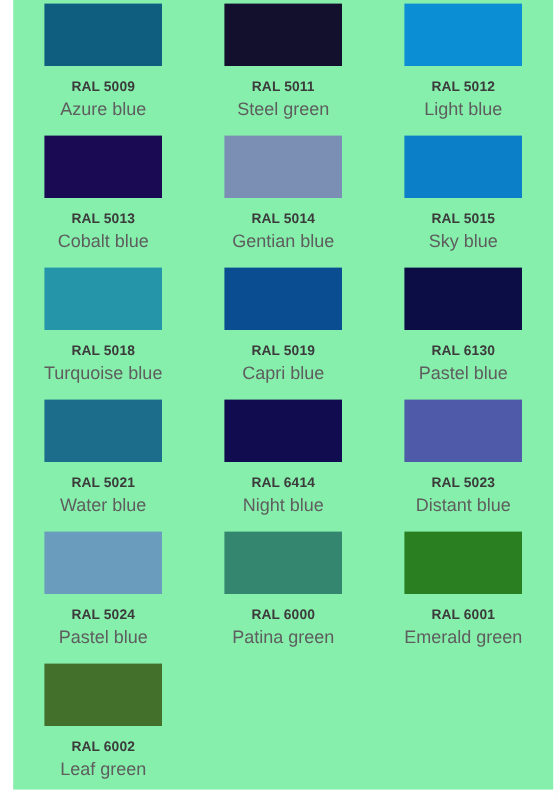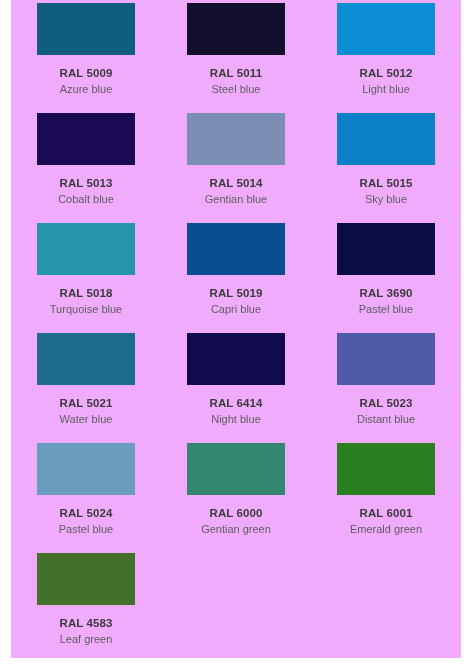--- a/index.html
+++ b/index.html
@@ -12,21 +12,21 @@
     height: 670px;
     font-family: "Liberation Sans", sans-serif;
     overflow: hidden;
   }
   #palette-panel {
     position: absolute;
     left: 11px;
     top: 0;
     width: 450px;
     height: 658px;
-    background: #f0abfc;
+    background: #86efac;
     box-sizing: border-box;
   }
   .swatch-grid {
     display: grid;
     grid-template-columns: repeat(3, 1fr);
     grid-auto-rows: 110px;
     width: 100%;
     padding-top: 3px;
     box-sizing: border-box;
   }
@@ -47,42 +47,42 @@
     font-size: 11.5px;
     font-weight: bold;
     color: #3b3b3b;
     letter-spacing: 0.1px;
     line-height: 1.25;
     text-align: center;
     white-space: nowrap;
   }
   .swatch-name {
     margin-top: 3px;
-    font-size: 11px;
+    font-size: 15px;
     font-weight: normal;
     color: #5e5e5e;
     line-height: 1.25;
     text-align: center;
     white-space: nowrap;
   }
 </style>
 </head>
 <body>
 
 <div id="palette-panel">
   <div class="swatch-grid">
       <div class="swatch-cell">
         <div class="swatch-chip" style="background: rgb(15, 94, 128);"></div>
         <div class="swatch-code">RAL 5009</div>
         <div class="swatch-name">Azure blue</div>
       </div>
       <div class="swatch-cell">
         <div class="swatch-chip" style="background: rgb(19, 16, 46);"></div>
         <div class="swatch-code">RAL 5011</div>
-        <div class="swatch-name">Steel blue</div>
+        <div class="swatch-name">Steel green</div>
       </div>
       <div class="swatch-cell">
         <div class="swatch-chip" style="background: rgb(11, 142, 212);"></div>
         <div class="swatch-code">RAL 5012</div>
         <div class="swatch-name">Light blue</div>
       </div>
       <div class="swatch-cell">
         <div class="swatch-chip" style="background: rgb(25, 10, 83);"></div>
         <div class="swatch-code">RAL 5013</div>
         <div class="swatch-name">Cobalt blue</div>
@@ -102,21 +102,21 @@
         <div class="swatch-code">RAL 5018</div>
         <div class="swatch-name">Turquoise blue</div>
       </div>
       <div class="swatch-cell">
         <div class="swatch-chip" style="background: rgb(10, 78, 145);"></div>
         <div class="swatch-code">RAL 5019</div>
         <div class="swatch-name">Capri blue</div>
       </div>
       <div class="swatch-cell">
         <div class="swatch-chip" style="background: rgb(11, 13, 68);"></div>
-        <div class="swatch-code">RAL 3690</div>
+        <div class="swatch-code">RAL 6130</div>
         <div class="swatch-name">Pastel blue</div>
       </div>
       <div class="swatch-cell">
         <div class="swatch-chip" style="background: rgb(27, 109, 139);"></div>
         <div class="swatch-code">RAL 5021</div>
         <div class="swatch-name">Water blue</div>
       </div>
       <div class="swatch-cell">
         <div class="swatch-chip" style="background: rgb(17, 11, 79);"></div>
         <div class="swatch-code">RAL 6414</div>
@@ -128,26 +128,26 @@
         <div class="swatch-name">Distant blue</div>
       </div>
       <div class="swatch-cell">
         <div class="swatch-chip" style="background: rgb(106, 156, 190);"></div>
         <div class="swatch-code">RAL 5024</div>
         <div class="swatch-name">Pastel blue</div>
       </div>
       <div class="swatch-cell">
         <div class="swatch-chip" style="background: rgb(52, 134, 111);"></div>
         <div class="swatch-code">RAL 6000</div>
-        <div class="swatch-name">Gentian green</div>
+        <div class="swatch-name">Patina green</div>
       </div>
       <div class="swatch-cell">
         <div class="swatch-chip" style="background: rgb(42, 128, 32);"></div>
         <div class="swatch-code">RAL 6001</div>
         <div class="swatch-name">Emerald green</div>
       </div>
       <div class="swatch-cell">
         <div class="swatch-chip" style="background: rgb(67, 112, 42);"></div>
-        <div class="swatch-code">RAL 4583</div>
+        <div class="swatch-code">RAL 6002</div>
         <div class="swatch-name">Leaf green</div>
       </div>
     </div>
 </div>
 
 </body></html>

